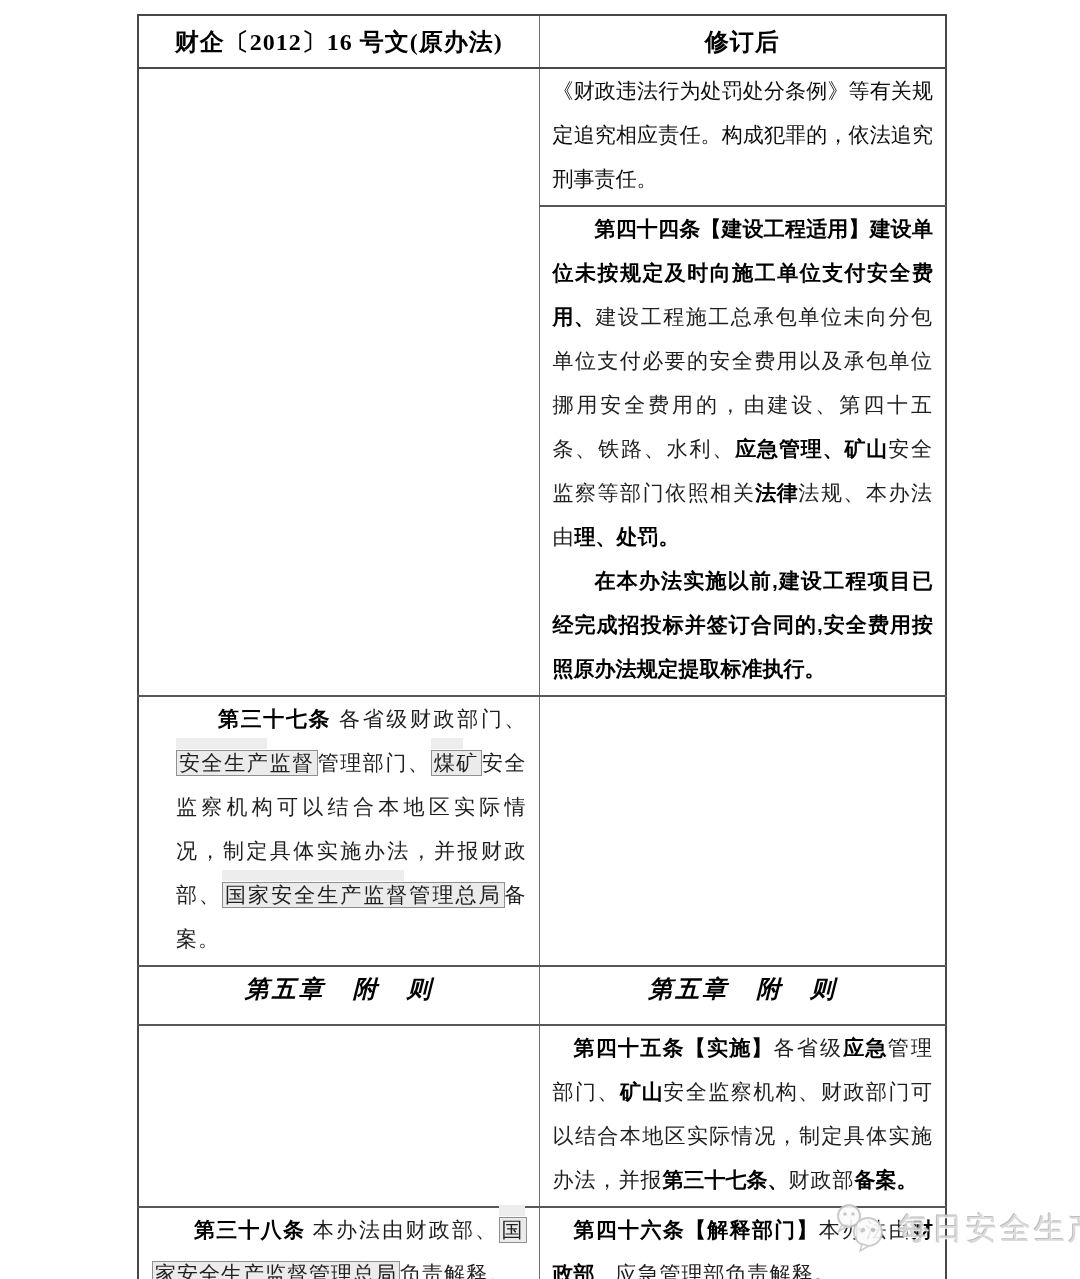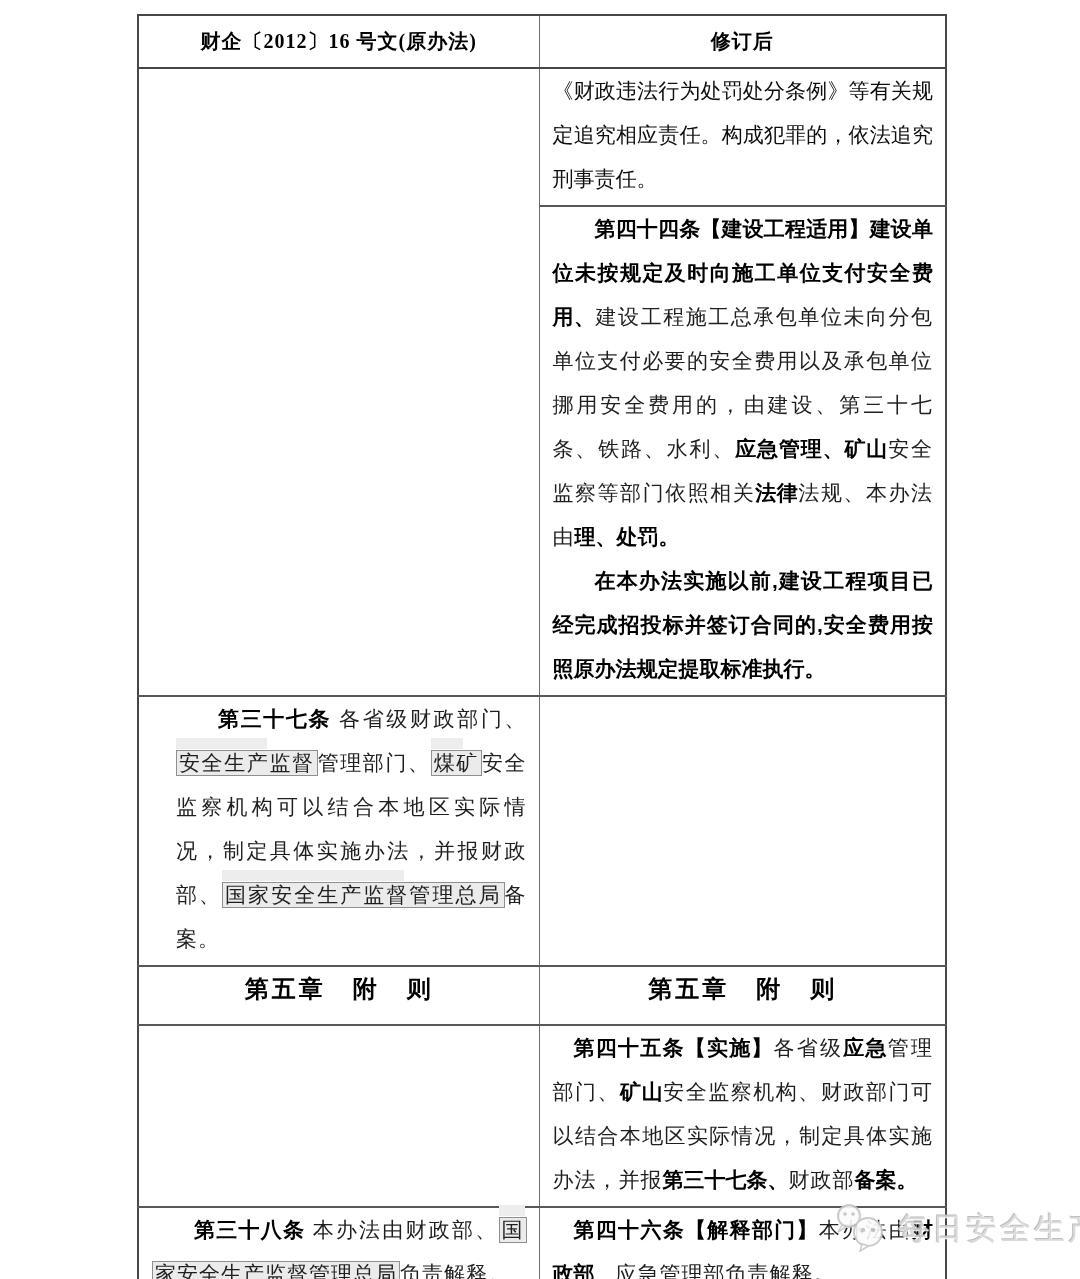--- a/index.html
+++ b/index.html
@@ -6,34 +6,34 @@
   .page{
     position:relative;width:1080px;height:1279px;background:#ffffff;overflow:hidden;
     font-family:"Liberation Serif",serif;
   }
   table.cmp{
     position:absolute;left:137px;top:14px;width:808px;
     border-collapse:collapse;table-layout:fixed;background:#ffffff;
     border:2px solid #474747;
   }
   table.cmp th{
-    height:49px;font-size:20px;font-weight:700;
+    height:49px;font-size:24px;font-weight:700;
     font-family:"Liberation Serif",serif;
     text-align:center;vertical-align:middle;letter-spacing:1px;color:#000;
     border:1px solid #6f6f6f;border-top:2px solid #474747;border-bottom:2px solid #474747;
   }
   table.cmp td{
     border:1px solid #6f6f6f;border-top:2px solid #585858;border-bottom:2px solid #585858;
     vertical-align:top;padding:0 12px 4px 13px;background:#ffffff;
   }
   
   tbody tr:nth-child(1) td{height:129px;}
   tbody tr:nth-child(2) td{height:436px;}
   tbody tr:nth-child(3) td{height:214px;}
-  tbody tr:nth-child(4) td{height:53px;}
+  tbody tr:nth-child(4) td{height:53px;font-style:italic;}
   tbody tr:nth-child(5) td{height:169px;}
   tbody tr:nth-child(6) td{height:88px;}
   tbody tr:nth-child(7) td{height:84px;}
   td p{margin:0;font-size:21px;line-height:44px;text-align:justify;color:#141414;}
   td.center{vertical-align:middle;}
   td.center p{text-align:center;}
   .sg-bold{font-family:"Liberation Sans",sans-serif;font-weight:700;color:#000;}
   .sg-kai{font-family:"Liberation Serif",serif;font-weight:400;color:#1f1f1f;letter-spacing:1px;}
   .sg-song{font-family:"Liberation Sans",sans-serif;font-weight:400;color:#0e0e0e;}
   .sg-chapter{font-family:"Liberation Sans",sans-serif;font-weight:700;font-size:24px;letter-spacing:3px;color:#000;}
@@ -75,21 +75,21 @@
     </thead>
     <tbody id="cmp-body">
         <tr>
           <td rowspan="2"></td>
           <td>
             <p><span class="sg-song">《财政违法行为处罚处分条例》等有关规定追究相应责任。构成犯罪的，依法追究刑事责任。</span></p>
           </td>
         </tr>
         <tr>
           <td>
-            <p style="text-indent: 2em;"><span class="sg-bold">第四十四条【建设工程适用】建设单位未按规定及时向施工单位支付安全费用、</span><span class="sg-kai">建设工程施工总承包单位未向分包单位支付必要的安全费用以及承包单位挪用安全费用的，由建设、第三十七条、铁路、水利、</span><span class="sg-bold">应急管理、矿山</span><span class="sg-kai">安全监察等部门依照相关</span><span class="sg-bold">法律</span><span class="sg-kai">法规、本办法由</span><span class="sg-bold">理、处罚。</span></p>
+            <p style="text-indent: 2em;"><span class="sg-bold">第四十四条【建设工程适用】建设单位未按规定及时向施工单位支付安全费用、</span><span class="sg-kai">建设工程施工总承包单位未向分包单位支付必要的安全费用以及承包单位挪用安全费用的，由建设、第四十五条、铁路、水利、</span><span class="sg-bold">应急管理、矿山</span><span class="sg-kai">安全监察等部门依照相关</span><span class="sg-bold">法律</span><span class="sg-kai">法规、本办法由</span><span class="sg-bold">理、处罚。</span></p>
             <p style="text-indent: 2em;"><span class="sg-bold">在本办法实施以前,建设工程项目已经完成招投标并签订合同的,安全费用按照原办法规定提取标准执行。</span></p>
           </td>
         </tr>
         <tr>
           <td>
             <p style="text-indent: 2em; margin-left: 24px;"><span class="sg-bold">第三十七条</span><span class="sg-kai"> 各省级财政部门、</span><span class="sg-boxed">安全生产监督</span><span class="sg-kai">管理部门、</span><span class="sg-boxed">煤矿</span><span class="sg-kai">安全监察机构可以结合本地区实际情况，制定具体实施办法，并报财政部、</span><span class="sg-boxed">国家安全生产监督管理总局</span><span class="sg-kai">备案。</span></p>
           </td>
           <td></td>
         </tr>
         <tr>

